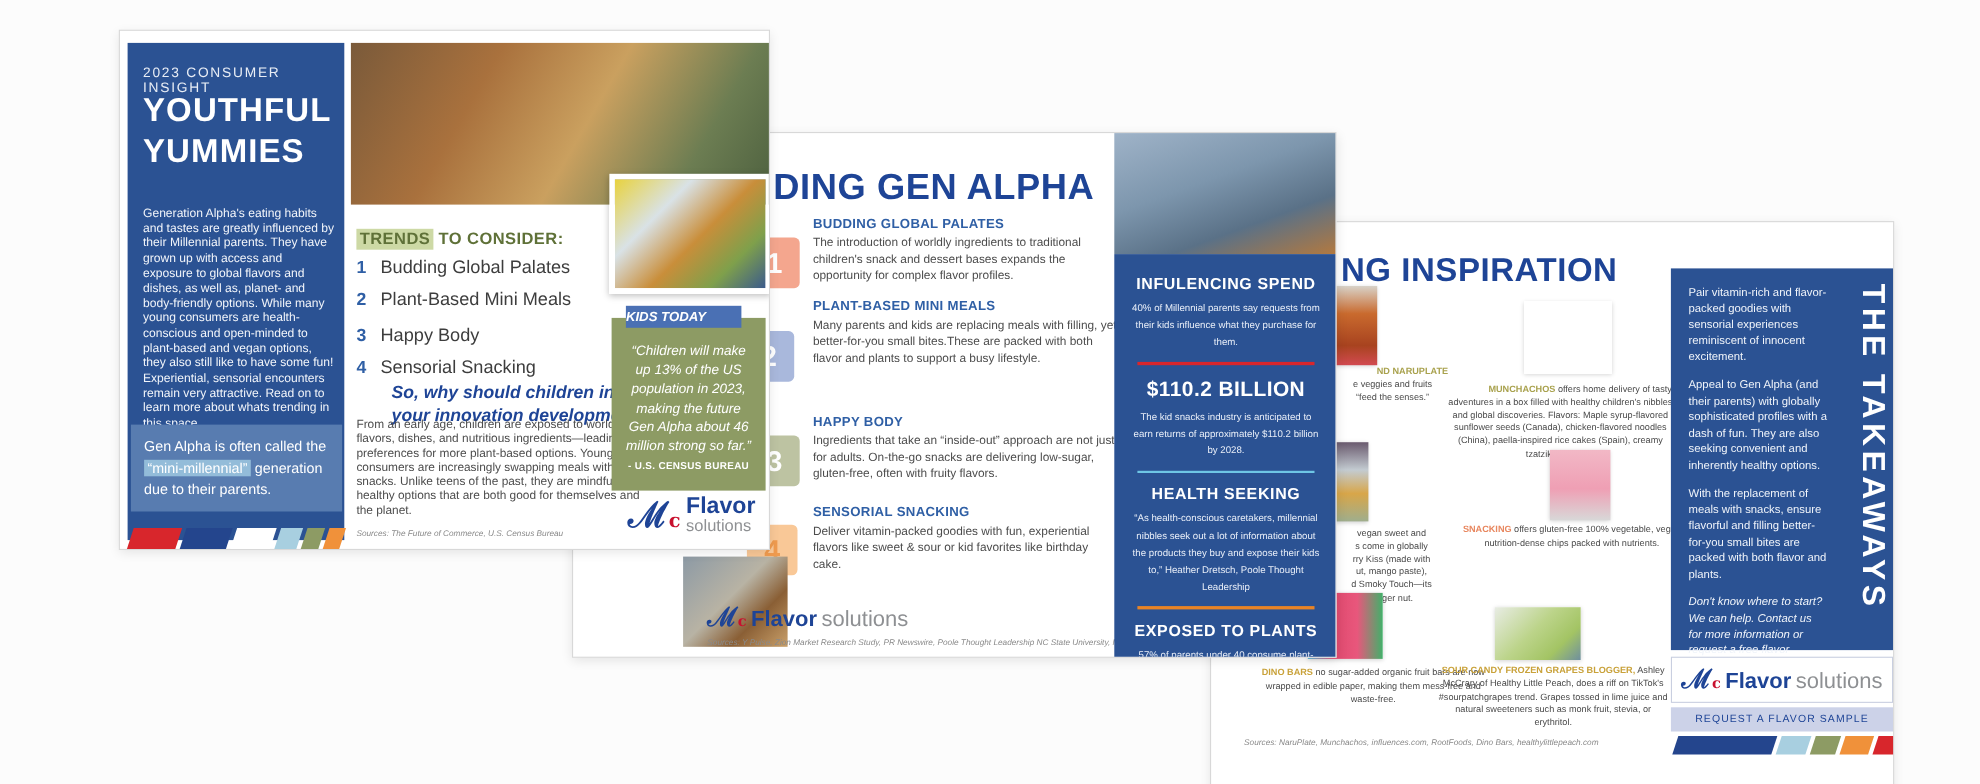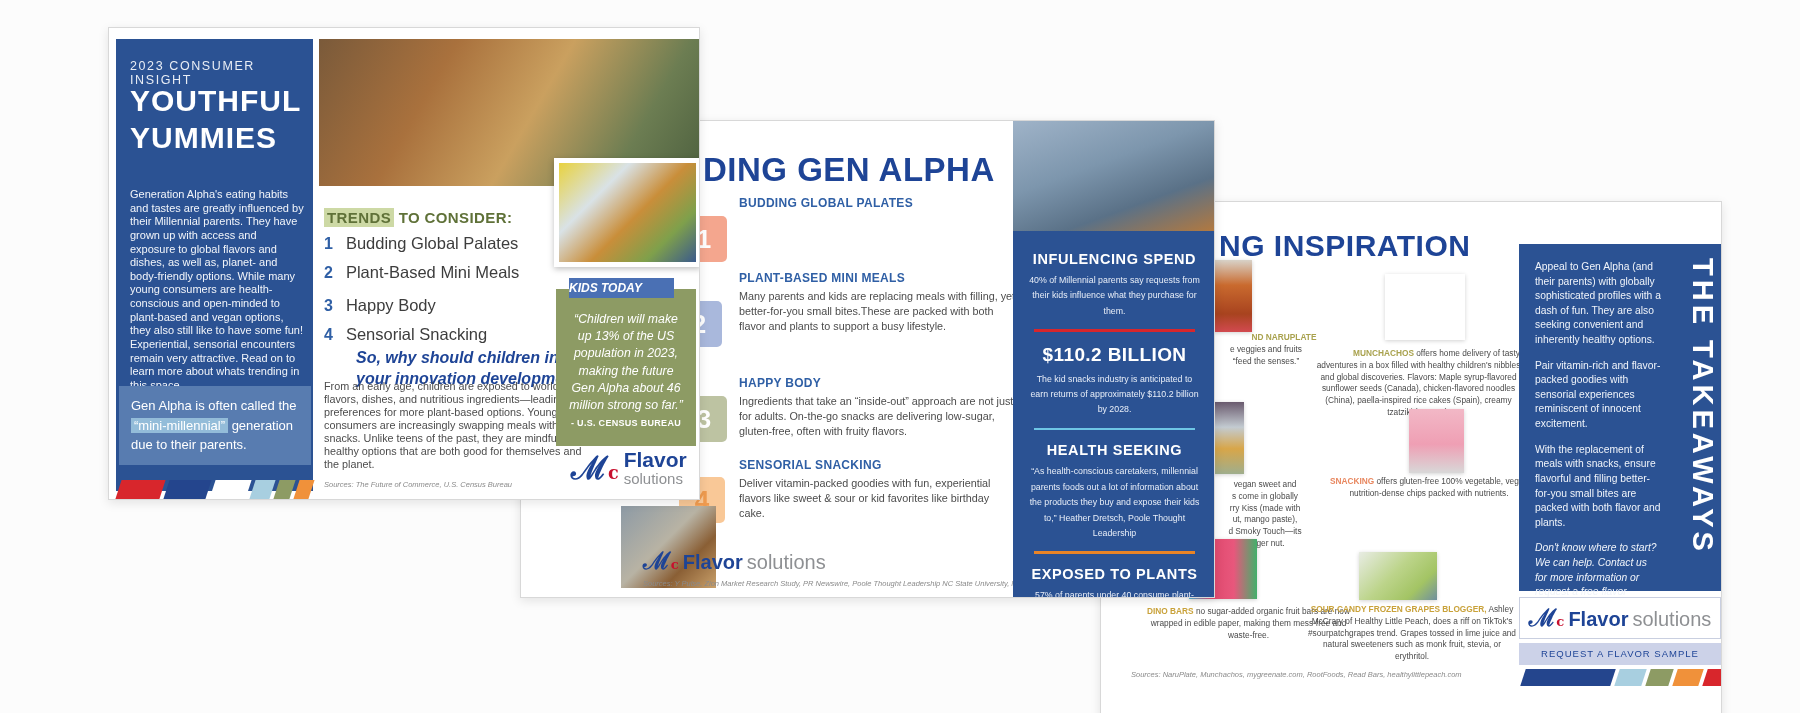--- a/index.html
+++ b/index.html
@@ -143,27 +143,27 @@
   <div class="abs prod-img img-dino"></div>
   <div class="abs cap" style="left:45px;top:404px;width:205px;">
     <span class="bg">DINO BARS</span><span> no sugar-added organic fruit bars are now wrapped in edible paper, making them mess-free and waste-free.</span>
   </div>
 
   <div class="abs prod-img img-grapes"></div>
   <div class="abs cap" style="left:205px;top:402px;width:212px;">
     <span class="bg">SOUR CANDY FROZEN GRAPES BLOGGER,</span><span> Ashley McCrary of Healthy Little Peach, does a riff on TikTok's #sourpatchgrapes trend. Grapes tossed in lime juice and natural sweeteners such as monk fruit, stevia, or erythritol.</span>
   </div>
 
-  <div class="abs p3-sources">Sources: NaruPlate, Munchachos, mygreenate.com, RootFoods, Read Bars, healthylittlepeach.com</div>
+  <div class="abs p3-sources">Sources: NaruPlate, Munchachos, influences.com, RootFoods, Dino Bars, healthylittlepeach.com</div>
 
   <div class="abs takeaways">
     <div class="tk-vert">THE TAKEAWAYS</div>
     <div class="tk-copy">
+      <p>Pair vitamin-rich and flavor-packed goodies with sensorial experiences reminiscent of innocent excitement.</p>
       <p>Appeal to Gen Alpha (and their parents) with globally sophisticated profiles with a dash of fun. They are also seeking convenient and inherently healthy options.</p>
-      <p>Pair vitamin-rich and flavor-packed goodies with sensorial experiences reminiscent of innocent excitement.</p>
       <p>With the replacement of meals with snacks, ensure flavorful and filling better-for-you small bites are packed with both flavor and plants.</p>
       <p class="it">Don't know where to start? We can help. Contact us for more information or request a free flavor sample below.</p>
     </div>
   </div>
 
   <div class="abs p3-logobox">
     <div class="logo-h">
       <span class="logo-mark"><span>ℳ</span><span class="c">c</span></span>
       <span class="f">Flavor</span>
         <span class="s">solutions</span>
@@ -180,20 +180,21 @@
 </section>
 
 <section id="page2" class="page">
   <div class="abs p2-title">DING GEN ALPHA</div>
 
   <div class="abs sq" style="left:160px;top:95px;background:#f4a68e;">
       <span>1</span>
     </div>
   <div class="abs sec-text" style="left:218px;top:75px;">
     <h3>BUDDING GLOBAL PALATES</h3>
+    <p>The introduction of worldly ingredients to traditional children's snack and dessert bases expands the opportunity for complex flavor profiles.</p>
   </div>
 
   <div class="abs sq" style="left:155px;top:180px;background:#a9b8dc;">
       <span>2</span>
     </div>
   <div class="abs sec-text" style="left:218px;top:150px;">
     <h3>PLANT-BASED MINI MEALS</h3>
     <p>Many parents and kids are replacing meals with filling, yet better-for-you small bites.These are packed with both flavor and plants to support a busy lifestyle.</p>
   </div>
 
@@ -226,21 +227,21 @@
 
   <div class="abs p2-photo"></div>
   <div class="abs stats">
     <h2>INFULENCING SPEND</h2>
     <p>40% of Millennial parents say requests from their kids influence what they purchase for them.</p>
     <div class="rule rule-red"></div>
     <div class="big">$110.2 BILLION</div>
     <p>The kid snacks industry is anticipated to earn returns of approximately $110.2 billion by 2028.</p>
     <div class="rule rule-blue"></div>
     <h2>HEALTH SEEKING</h2>
-    <p>“As health-conscious caretakers, millennial parents foods out a lot of information about the products they buy and expose their kids to,” Heather Dretsch, Poole Thought Leadership</p>
+    <p>“As health-conscious caretakers, millennial nibbles seek out a lot of information about the products they buy and expose their kids to,” Heather Dretsch, Poole Thought Leadership</p>
     <div class="rule rule-orange"></div>
     <h2>EXPOSED TO PLANTS</h2>
     <p>57% of parents under 40 consume plant-based alternative products. This preference influences the foods they purchase for their children.</p>
   </div>
 </section>
 
 <section id="page1" class="page">
   <div class="abs p1-blue">
     <div class="abs p1-kicker">2023 CONSUMER INSIGHT</div>
     <div class="abs p1-title">

